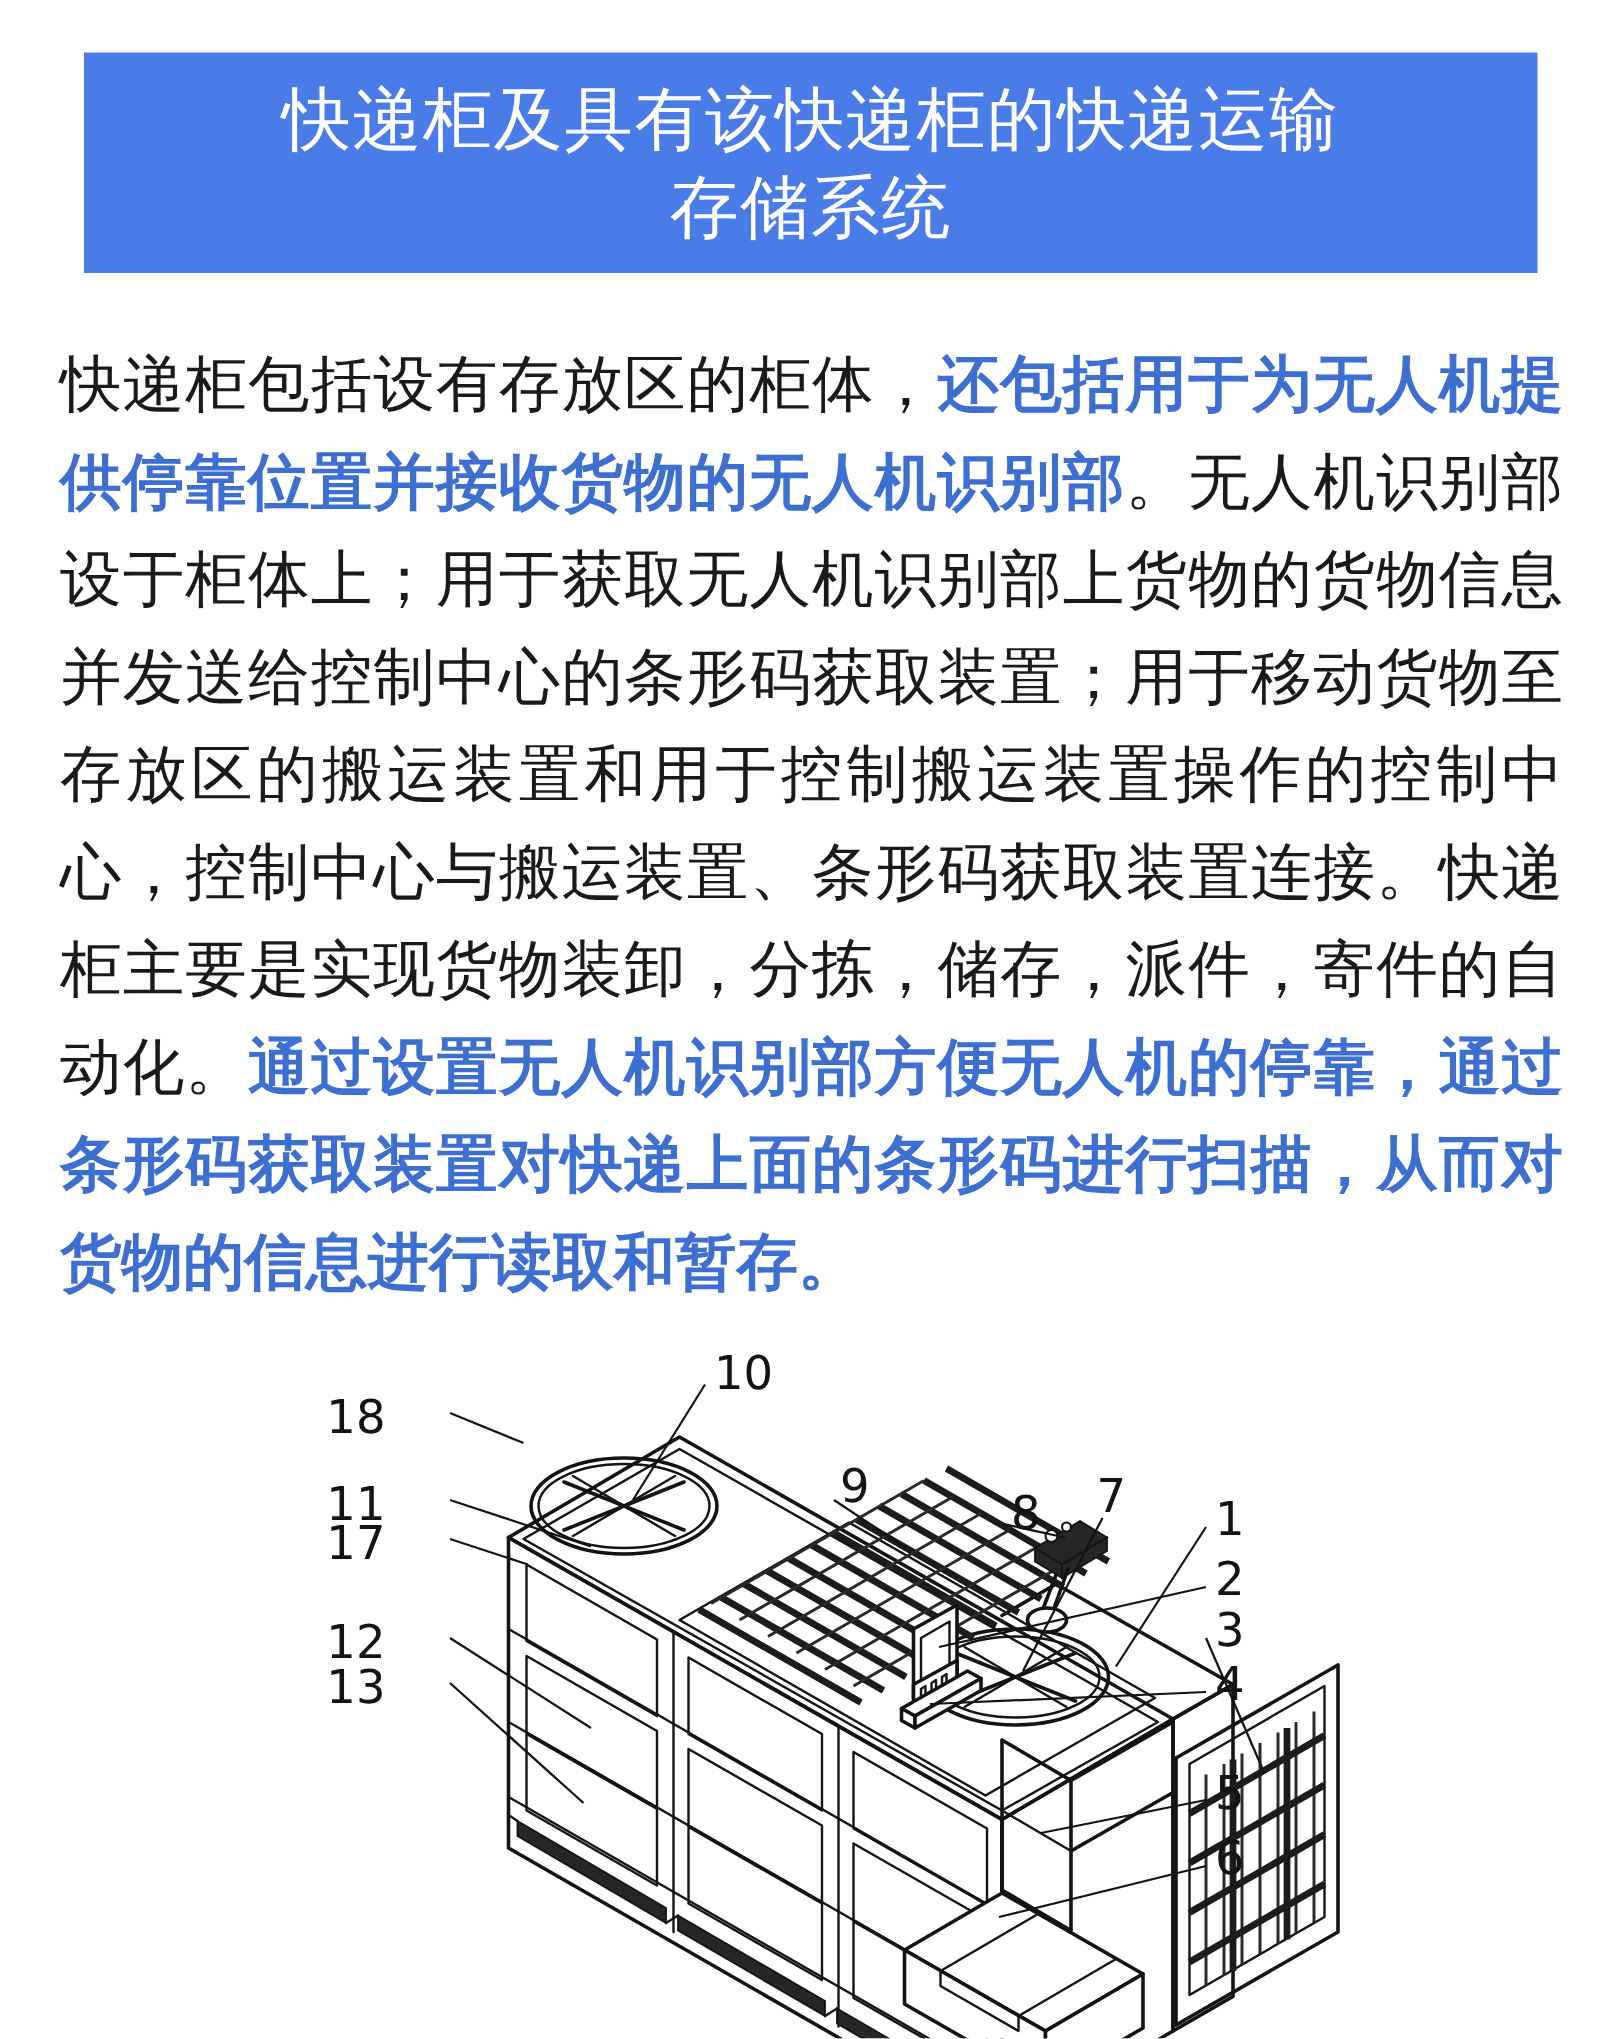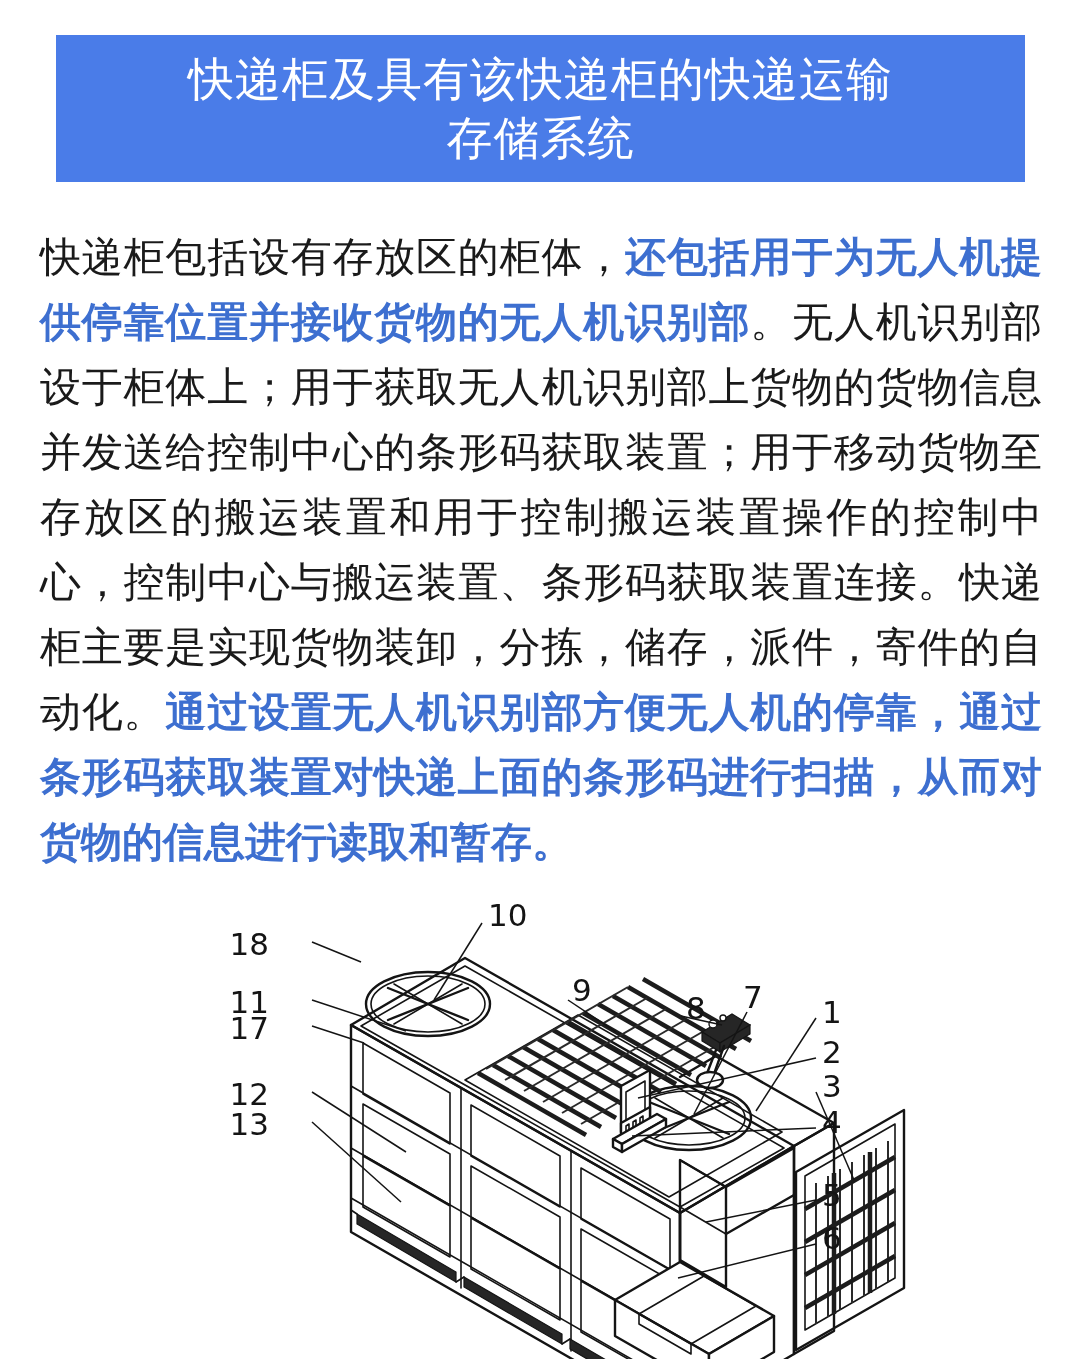--- a/index.html
+++ b/index.html
@@ -55,21 +55,21 @@
     letter-spacing: 0px;
   }
   #body-copy .hl {
     color: #3d6fd0;
     font-weight: 700;
   }
 
   
   #figure-wrap {
     position: absolute;
-    left: 16px;
+    left: 4px;
     top: 880px;
     width: 972px;
     height: 479px;
   }
   #figure-svg {
     display: block;
     width: 1080px;
     height: 479px;
   }
   .fig-label {

